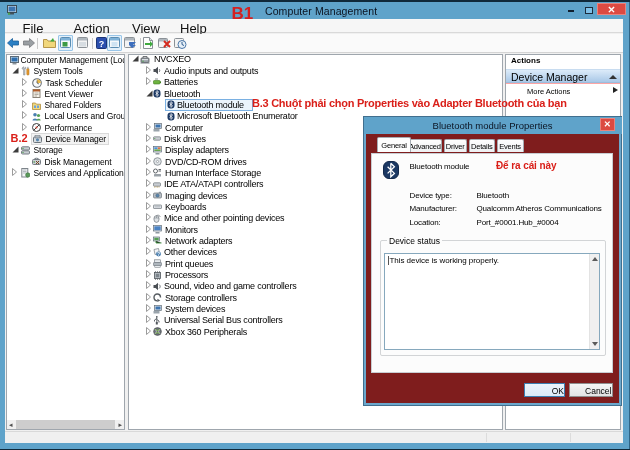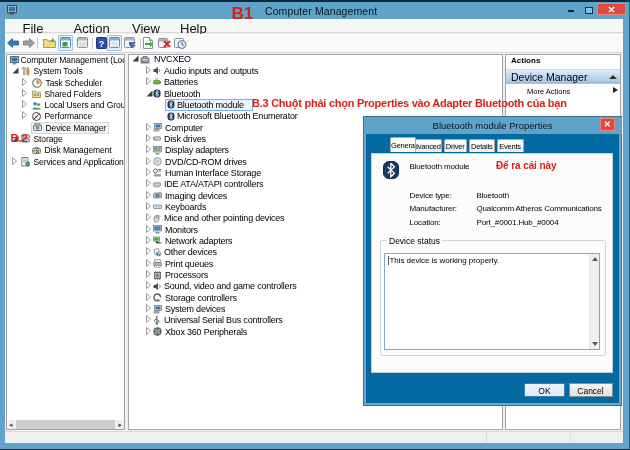--- a/index.html
+++ b/index.html
@@ -57,35 +57,35 @@
 
 #acthead{position:absolute;left:0;top:0;right:0;height:29px;border-bottom:1px solid #fca5a5;font-weight:bold;font-size:8px}
 #acthead span{position:absolute;left:5px;top:1px}
 #dmbar{position:absolute;left:0;top:13.5px;right:0;height:14px;background:linear-gradient(#dcebf9,#a9c8e7);border-top:1px solid #c8dcf0;border-bottom:1px solid #9dbcdb;font-size:10.5px}
 #dmbar span{position:absolute;left:5px;top:1px}
 #dmbar .up{position:absolute;right:3px;top:5px;width:0;height:0;border-left:4px solid transparent;border-right:4px solid transparent;border-bottom:4px solid #333}
 #moreact{position:absolute;left:0;top:29px;right:0;height:12px;font-size:7.5px}
 #moreact span{position:absolute;left:21px;top:2.5px}
 #moreact .rt{position:absolute;right:2px;top:3px;width:0;height:0;border-top:3.5px solid transparent;border-bottom:3.5px solid transparent;border-left:5px solid #222}
 
-#dlg{position:absolute;left:364px;top:117px;width:257px;height:288px;background:#0369a1;border:2.5px solid #6ba7cc;box-shadow:0 0 0 1px #416f8e}
+#dlg{position:absolute;left:364px;top:117px;width:257px;height:288px;background:#7f1d1d;border:2.5px solid #6ba7cc;box-shadow:0 0 0 1px #416f8e}
 #dlgtitle{position:absolute;left:-2.5px;top:-2.5px;right:-2.5px;height:17px;background:#5fa3ca;color:#0c1524;font-size:9.5px;text-align:center}
 #dlgtitle span{display:inline-block;margin-top:3.5px}
 #dlgx{position:absolute;left:233.5px;top:-1px;width:15.5px;height:12.5px;background:#dc4a42;border:1px solid #e8837d;color:#fff;font-weight:bold;font-size:8.5px;text-align:center;line-height:10.5px}
 .tab{position:absolute;border:1px solid #a5acb2;border-bottom:none;background:linear-gradient(#fefefe,#eef0f2);font-size:7.5px;letter-spacing:-0.2px;text-align:center;height:13.2px;top:20.3px;white-space:nowrap;overflow:hidden;border-radius:2px 2px 0 0;padding-top:1.5px}
 .tab.sel{top:18.3px;height:15.2px;background:#fdfdfd;z-index:3;padding-top:3px}
 #tabpage{position:absolute;left:5px;top:33.5px;width:242px;height:220px;background:#fcfcfc;border:1px solid #c8cdd2;z-index:1}
 .dt{position:absolute;font-size:8px;color:#000;white-space:nowrap;letter-spacing:-0.15px}
 #grpbox{position:absolute;left:8px;top:86.6px;width:225.5px;height:116px;border:1px solid #d2d4d6;border-radius:2px}
 #grplbl{position:absolute;left:6px;top:-5px;background:#fcfcfc;font-size:8.5px;padding:0 2px}
 #statbox{position:absolute;left:12px;top:99px;width:216px;height:97.5px;background:#fff;border:1px solid #86a8bd}
 #statbox .txt{position:absolute;left:3px;top:2px;font-size:8px;letter-spacing:-0.05px;border-left:1px solid #555;padding-left:0.5px}
 #sbar{position:absolute;right:0;top:0;bottom:0;width:10px;background:#f0f0f0;border-left:1px solid #e3e3e3}
 .sarr{position:absolute;left:2px;width:0;height:0;border-left:3px solid transparent;border-right:3px solid transparent}
-.btn{position:absolute;font-size:8.5px;text-align:center;height:14px;padding-top:2px}
+.btn{position:absolute;font-size:8.5px;text-align:right;height:14px;padding-top:2px}
 #okbtn{left:158px;top:263.5px;width:41px;border:1px solid #3c7fb1;background:linear-gradient(#ecf4fb,#dcebf7)}
 #cancelbtn{left:202.5px;top:263.5px;width:44px;border:1px solid #8e8e8e;background:linear-gradient(#f5f5f5,#e2e2e2)}
 
 .red{position:absolute;color:#da201a;font-weight:bold;z-index:20}
 </style></head>
 <body>
 <div id="frame"></div>
 <div id="title">
   <svg style="position:absolute;left:7px;top:3px" width="10" height="11">
       <rect x="0.5" y="0.5" width="9" height="7" fill="#d8e4ec" stroke="#3a4a56"></rect>
@@ -194,20 +194,31 @@
             <path d="M5 1.2 A3.8 3.8 0 0 1 8.8 5 L5 5 Z" fill="#e8b84a"></path>
             <path d="M5 2.5 L5 5 L7 6" stroke="#555" stroke-width="0.8" fill="none"></path>
           </svg>
           <span class="lbl">Task Scheduler</span>
         </div>
     <div class="tr t2">
           <span class="ex w10"><svg width="5" height="8">
               <path d="M0.5 0.5 L4.5 4 L0.5 7.5 Z" fill="#fff" stroke="#9b9b9b"></path>
             </svg></span>
           <svg class="ic" width="9" height="9">
+            <rect x="1" y="0.5" width="7" height="8" fill="#f6f2e8" stroke="#8a8276"></rect>
+            <rect x="1" y="0.5" width="7" height="2" fill="#b05c2a"></rect>
+            <path d="M2.5 4 L6.5 4 M2.5 5.5 L6.5 5.5 M2.5 7 L5 7" stroke="#9a9286" stroke-width="0.7"></path>
+          </svg>
+          <span class="lbl">Event Viewer</span>
+        </div>
+    <div class="tr t2">
+          <span class="ex w10"><svg width="5" height="8">
+              <path d="M0.5 0.5 L4.5 4 L0.5 7.5 Z" fill="#fff" stroke="#9b9b9b"></path>
+            </svg></span>
+          <svg class="ic" width="9" height="9">
             <path d="M0.5 2 L3.5 2 L4.5 3.2 L8.5 3.2 L8.5 8.5 L0.5 8.5 Z" fill="#f1d77c" stroke="#b08d3e" stroke-width="0.8"></path>
             <rect x="2" y="4.5" width="2" height="2.5" fill="#6da3d8"></rect>
             <rect x="5" y="4.5" width="2" height="2.5" fill="#6da3d8"></rect>
           </svg>
           <span class="lbl">Shared Folders</span>
         </div>
     <div class="tr t2">
           <span class="ex w10"><svg width="5" height="8">
               <path d="M0.5 0.5 L4.5 4 L0.5 7.5 Z" fill="#fff" stroke="#9b9b9b"></path>
             </svg></span>
@@ -564,21 +575,21 @@
       </div>
   </div>
   <div id="statusbar">
       <i style="left:481px"></i>
       <i style="left:565px"></i>
     </div>
 </div>
 <div id="dlg">
   <div id="dlgtitle"><span>Bluetooth module Properties</span></div>
   <div id="dlgx">✕</div>
-  <div class="tab sel" style="left:24px;width:26px">General</div>
+  <div class="tab sel" style="left:11px;width:34px">General</div>
   <div class="tab" style="left:41.8px;width:34px">Advanced</div>
   <div class="tab" style="left:77.5px;width:23.5px">Driver</div>
   <div class="tab" style="left:103px;width:25.5px">Details</div>
   <div class="tab" style="left:130.5px;width:27px">Events</div>
   <div id="tabpage">
     <svg style="position:absolute;left:11px;top:7px" width="16" height="18" viewBox="0 0 16 18">
         <rect x="0.5" y="0.5" width="15" height="17" rx="5.5" fill="#1b3863" stroke="#12284a"></rect>
         <path d="M7.8 2.2 L7.8 15.8 L11.4 12.4 L4.6 5.8 M4.6 12.4 L11.4 5.8 L7.8 2.2" stroke="#fff" stroke-width="1.3" fill="none"></path>
       </svg>
     <span class="dt" style="left:37.5px;top:8.5px">Bluetooth module</span>

